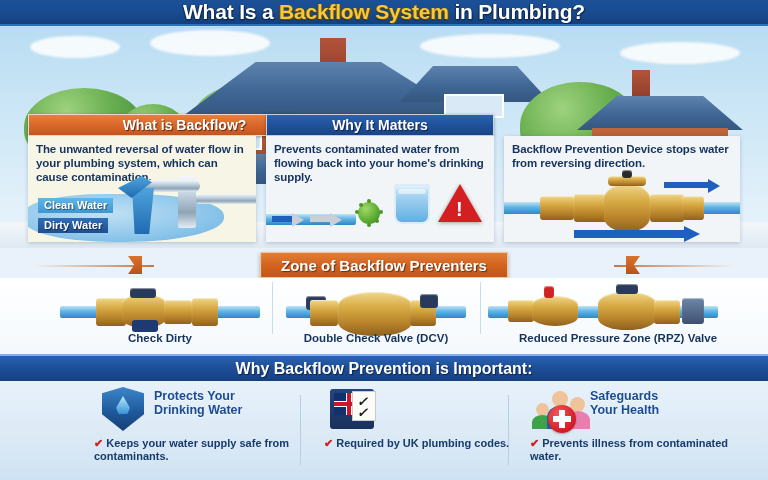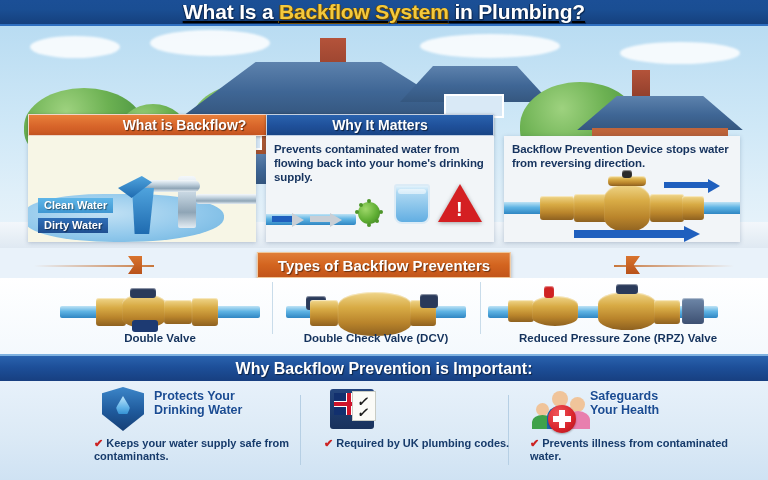--- a/index.html
+++ b/index.html
@@ -11,21 +11,20 @@
   }
   #page { position: relative; width: 768px; height: 480px; overflow: hidden; background:#e9f2fa; }
 
   
   .title-bar {
     position: absolute; left: 0; top: 0; width: 768px; height: 26px;
     background: linear-gradient(180deg, #1b4f96 0%, #1a4e93 40%, #15407d 100%);
     border-bottom: 2px solid #2f6fc0;
     display: flex; align-items: center; justify-content: center;
     overflow: hidden;
-    text-decoration: underline;
   }
   .title-text {
     font-size: 21px; font-weight: bold; letter-spacing: -0.2px;
     color: #ffffff; white-space: nowrap;
     text-shadow: 1px 1px 0 #0a2a56, -1px 0 0 #0a2a56, 0 1px 2px rgba(0,0,0,.6);
   }
   .title-text .gold {
     color: #f4c93c;
     text-shadow: 1px 1px 0 #6b4a05, -1px 0 0 #6b4a05, 0 1px 2px rgba(0,0,0,.55);
   }
@@ -238,20 +237,21 @@
     </div>
 
     <div class="fence"></div>
   </div>
 
   <div class="card" style="left:28px;top:114px;width:228px;height:128px;">
     <div class="card-head head-orange" style="width:269px;padding-left:44px;">
       <span>What is Backflow?</span>
     </div>
     <div class="card-body body-cream" style="top:22px;width:228px;height:106px;">
+      <div class="card-text">The unwanted reversal of water flow in your plumbing system, which can cause contamination.</div>
 
       <div class="water-pool" style="left:-4px;top:58px;width:200px;height:48px;"></div>
       <div class="faucet-body" style="left:150px;top:40px;width:18px;height:52px;border-radius:4px 4px 2px 2px;"></div>
       <div class="faucet-body" style="left:108px;top:44px;width:64px;height:12px;border-radius:8px;"></div>
       <div class="faucet-body" style="left:168px;top:58px;width:62px;height:10px;border-radius:3px;"></div>
       <div class="flow" style="left:104px;top:52px;width:22px;height:46px;clip-path:polygon(0 0,100% 0,78% 100%,12% 100%);"></div>
       <div class="flow" style="left:90px;top:40px;width:34px;height:22px;clip-path:polygon(0 55%,70% 0,100% 28%,40% 100%);"></div>
 
       <span class="tag tag-clean" style="left:10px;top:62px;">Clean Water</span>
       <span class="tag tag-dirty" style="left:10px;top:82px;">Dirty Water</span>
@@ -306,38 +306,38 @@
       <div class="arrow-r" style="left:180px;top:90px;border-top-width:8px;border-bottom-width:8px;border-left-width:16px;"></div>
     </div>
   </div>
 
   <div class="ribbon-wrap">
     <div class="ribbon-line" style="left:34px;width:120px;"></div>
     <div class="ribbon-line" style="right:34px;width:120px;transform:scaleX(-1);"></div>
     <div class="ribbon-tail tail-l"></div>
     <div class="ribbon-tail tail-r"></div>
     <div class="ribbon">
-      <span>Types of Backflow Preventers</span>
+      <span>Zone of Backflow Preventers</span>
     </div>
   </div>
 
   <div class="types">
     <div class="type-sep" style="left:272px;"></div>
     <div class="type-sep" style="left:480px;"></div>
 
     <div style="position:absolute;left:60px;top:8px;width:200px;height:44px;">
       <div class="pipe" style="left:0;top:20px;width:200px;height:12px;"></div>
       <div class="brass" style="left:36px;top:12px;width:30px;height:28px;"></div>
       <div class="brass round" style="left:62px;top:8px;width:44px;height:34px;"></div>
       <div class="brass" style="left:70px;top:2px;width:26px;height:10px;background:#2a3a5a;border-radius:3px;"></div>
       <div class="brass" style="left:104px;top:14px;width:28px;height:24px;"></div>
       <div class="brass" style="left:132px;top:12px;width:26px;height:28px;"></div>
       <div style="position:absolute;left:72px;top:34px;width:26px;height:12px;border-radius:3px;background:#1d3a72;"></div>
     </div>
-    <div class="type-label" style="left:60px;width:200px;">Double Valve</div>
+    <div class="type-label" style="left:60px;width:200px;">Check Dirty</div>
 
     <div style="position:absolute;left:286px;top:8px;width:180px;height:44px;">
       <div class="pipe" style="left:0;top:20px;width:180px;height:12px;"></div>
       <div class="brass" style="left:20px;top:10px;width:20px;height:14px;background:#2a3a5a;"></div>
       <div class="brass" style="left:24px;top:14px;width:28px;height:26px;"></div>
       <div class="brass round" style="left:52px;top:6px;width:74px;height:44px;"></div>
       <div class="brass" style="left:124px;top:14px;width:26px;height:26px;"></div>
       <div class="brass" style="left:134px;top:8px;width:18px;height:14px;background:#2a3a5a;"></div>
     </div>
     <div class="type-label" style="left:276px;width:200px;">Double Check Valve (DCV)</div>

